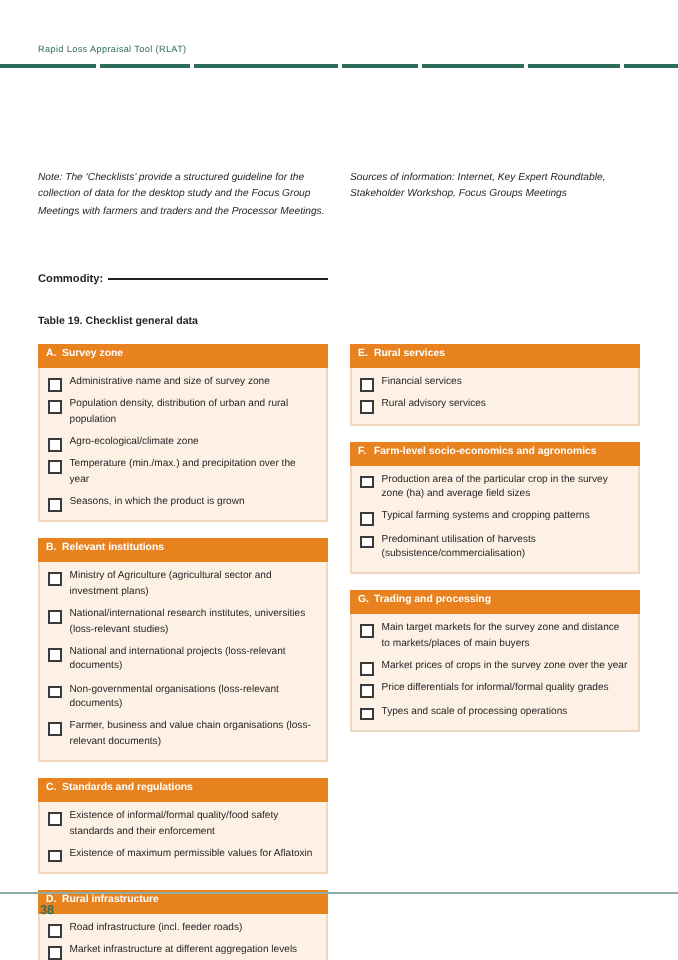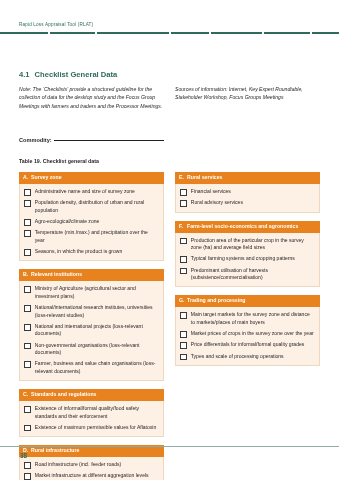--- a/index.html
+++ b/index.html
@@ -199,23 +199,20 @@
       <div class="rule-gap"></div>
       <div class="rule-seg" style="width: 38px;"></div>
       <div class="rule-gap"></div>
       <div class="rule-seg" style="width: 52px;"></div>
       <div class="rule-gap"></div>
       <div class="rule-seg" style="width: 46px;"></div>
       <div class="rule-gap"></div>
       <div class="rule-seg" style="width: 27px;"></div>
     </div>
 
-  <div class="sec-title">
-    <span class="num">4.1</span><span>Checklist General Data</span>
-  </div>
 
   <div class="intro">
     <div class="intro-col">
       <p class="intro-note">Note: The ‘Checklists’ provide a structured guideline for the collection of data for the desktop study and the Focus Group Meetings with farmers and traders and the Processor Meetings.</p>
     </div>
     <div class="intro-col">
       <p class="intro-note">Sources of information: Internet, Key Expert Roundtable, Stakeholder Workshop, Focus Groups Meetings</p>
     </div>
   </div>
 

